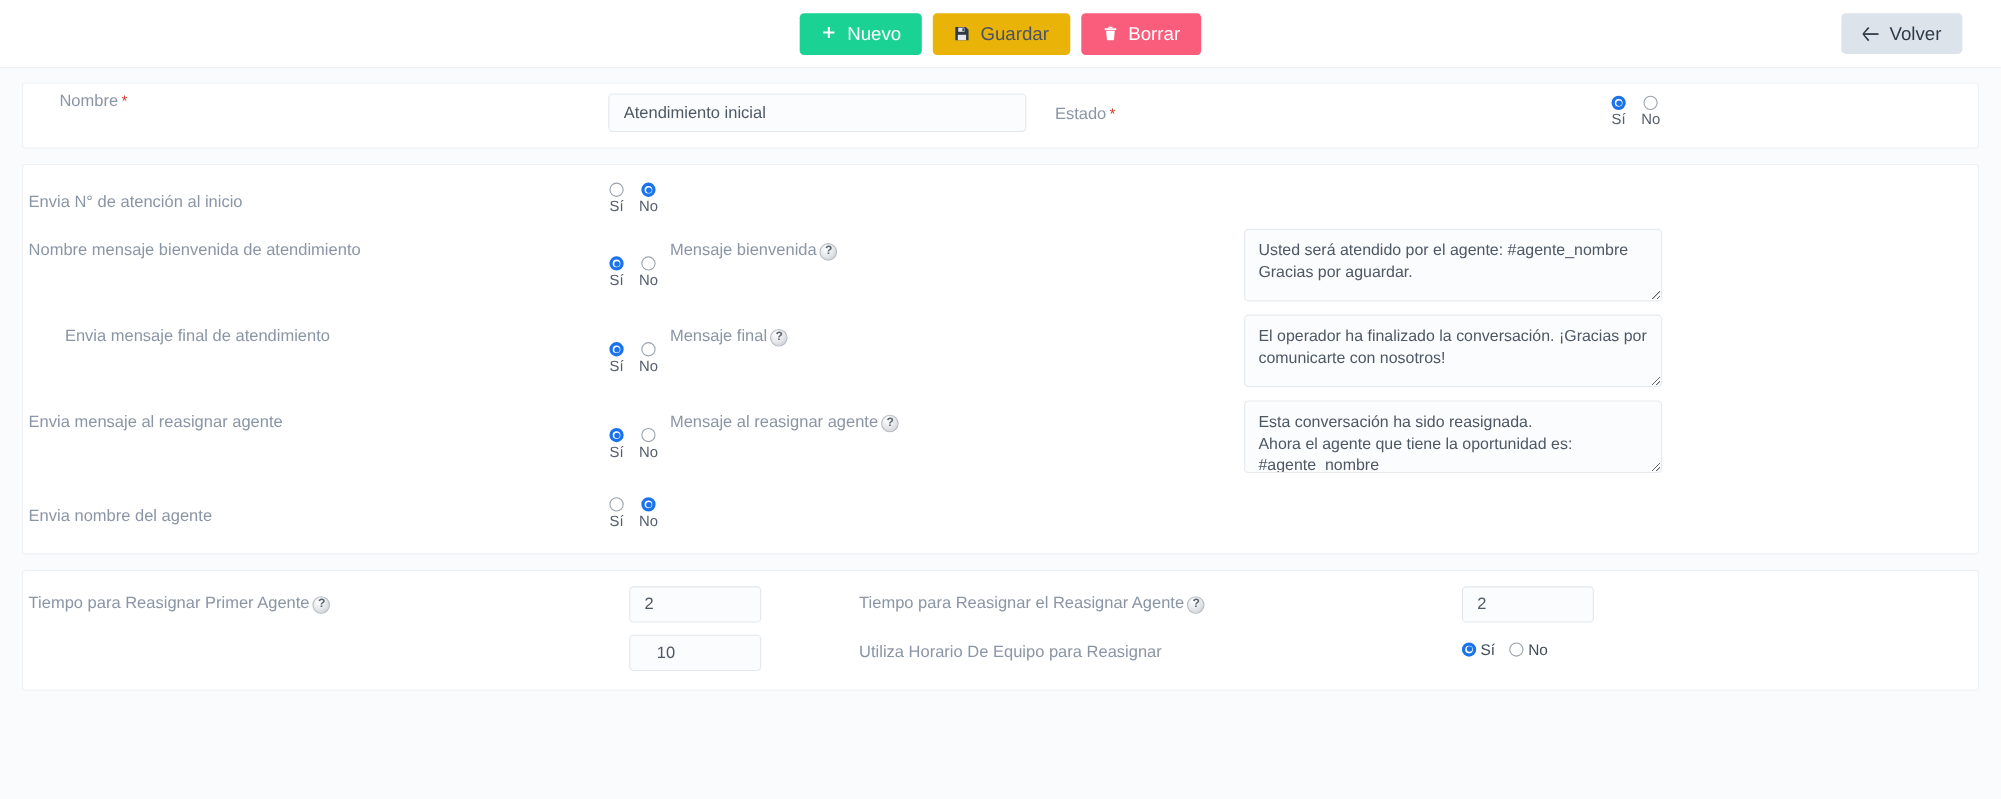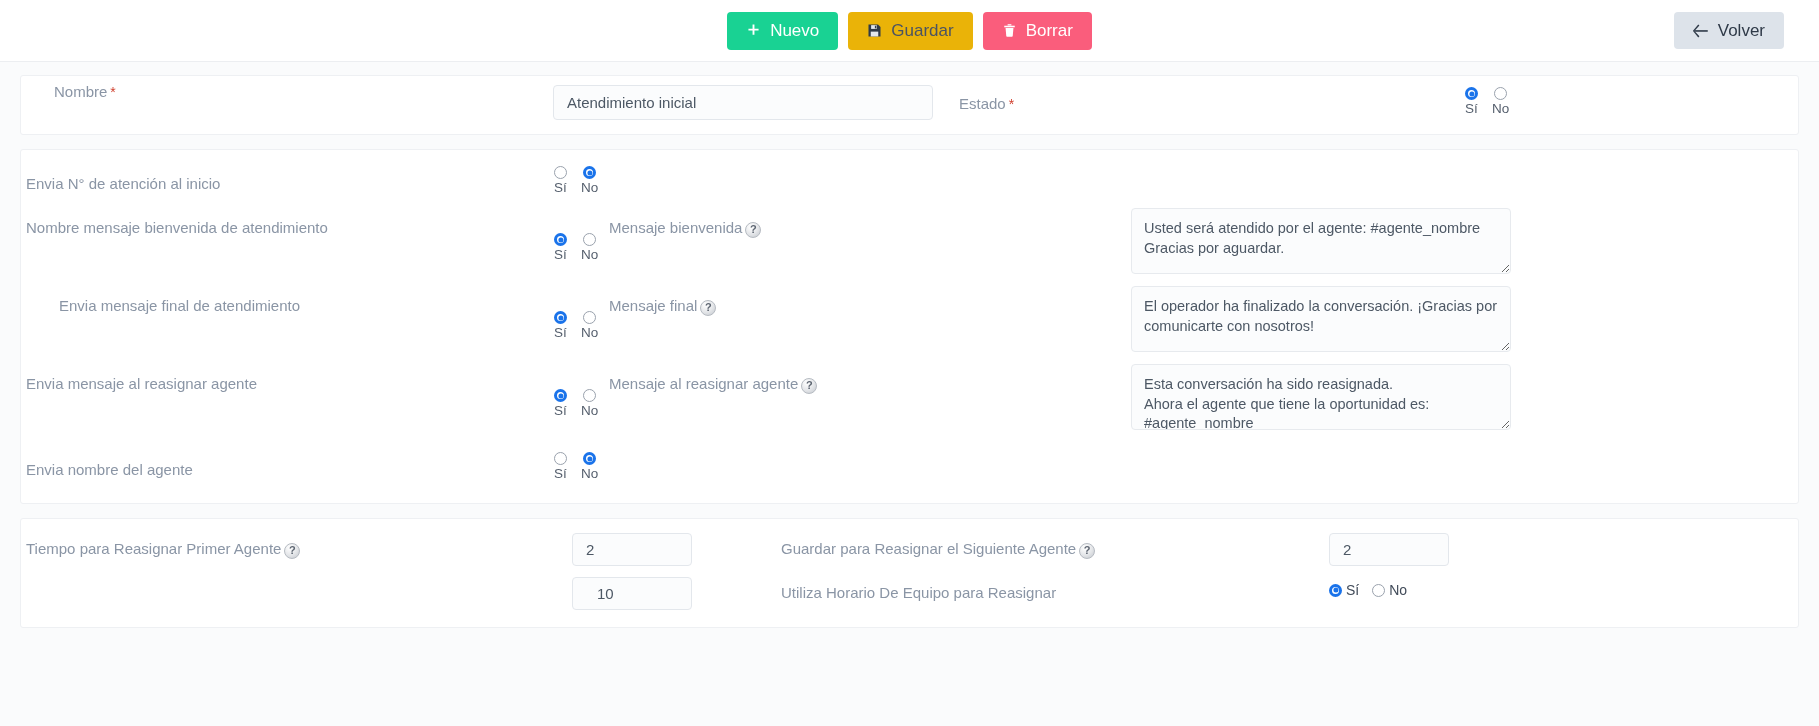--- a/index.html
+++ b/index.html
@@ -306,21 +306,21 @@
   </div>
 
   <div class="card" style="height:110px;">
 
     <div class="lbl" style="position:absolute; left:5px; top:18px;">
       <span>Tiempo para Reasignar Primer Agente</span><span class="help">?</span>
     </div>
     <input class="num" style="position: absolute; left: 551px; top: 14px;" value="2">
 
     <div class="lbl" style="position:absolute; left:760px; top:18px;">
-      <span>Guardar para Reasignar el Siguiente Agente</span><span class="help">?</span>
+      <span>Tiempo para Reasignar el Reasignar Agente</span><span class="help">?</span>
     </div>
     <input class="num" style="position: absolute; left: 1308px; top: 14px;" value="2">
 
     <input class="num" style="position: absolute; left: 551px; top: 58px; padding-left: 24px;" value="10">
 
     <div class="lbl" style="position:absolute; left:760px; top:62px;">Utiliza Horario De Equipo para Reasignar</div>
     <div class="radio-inline" style="position:absolute; left:1308px; top:63px;">
       <span class="pair">
         <span class="rdot on"></span>
         <span class="rlabel">Sí</span>

